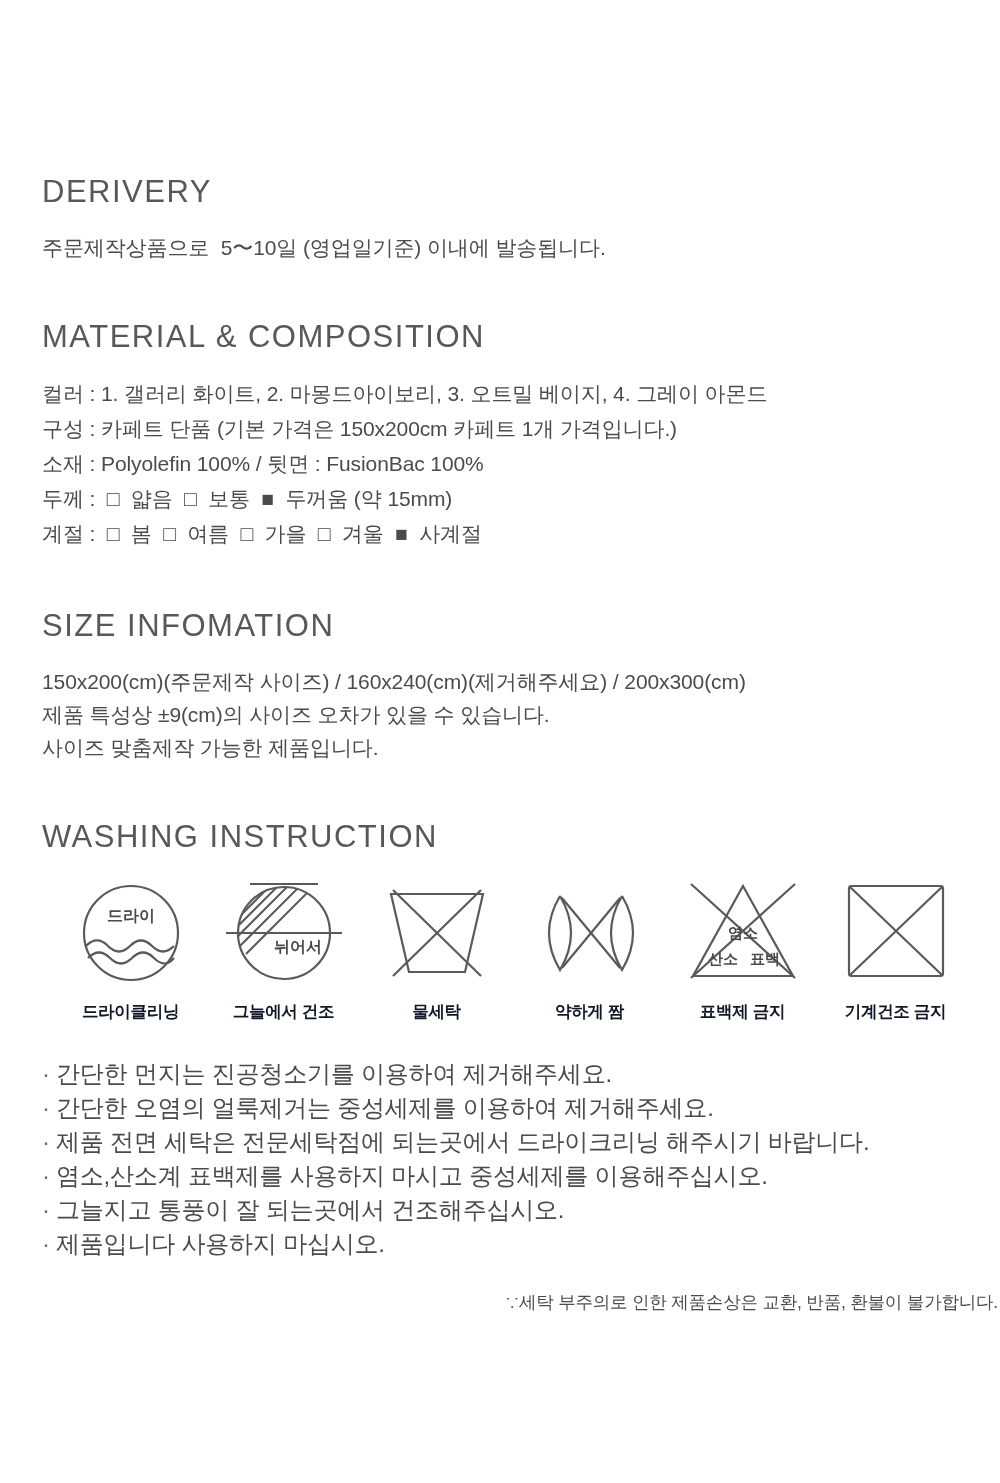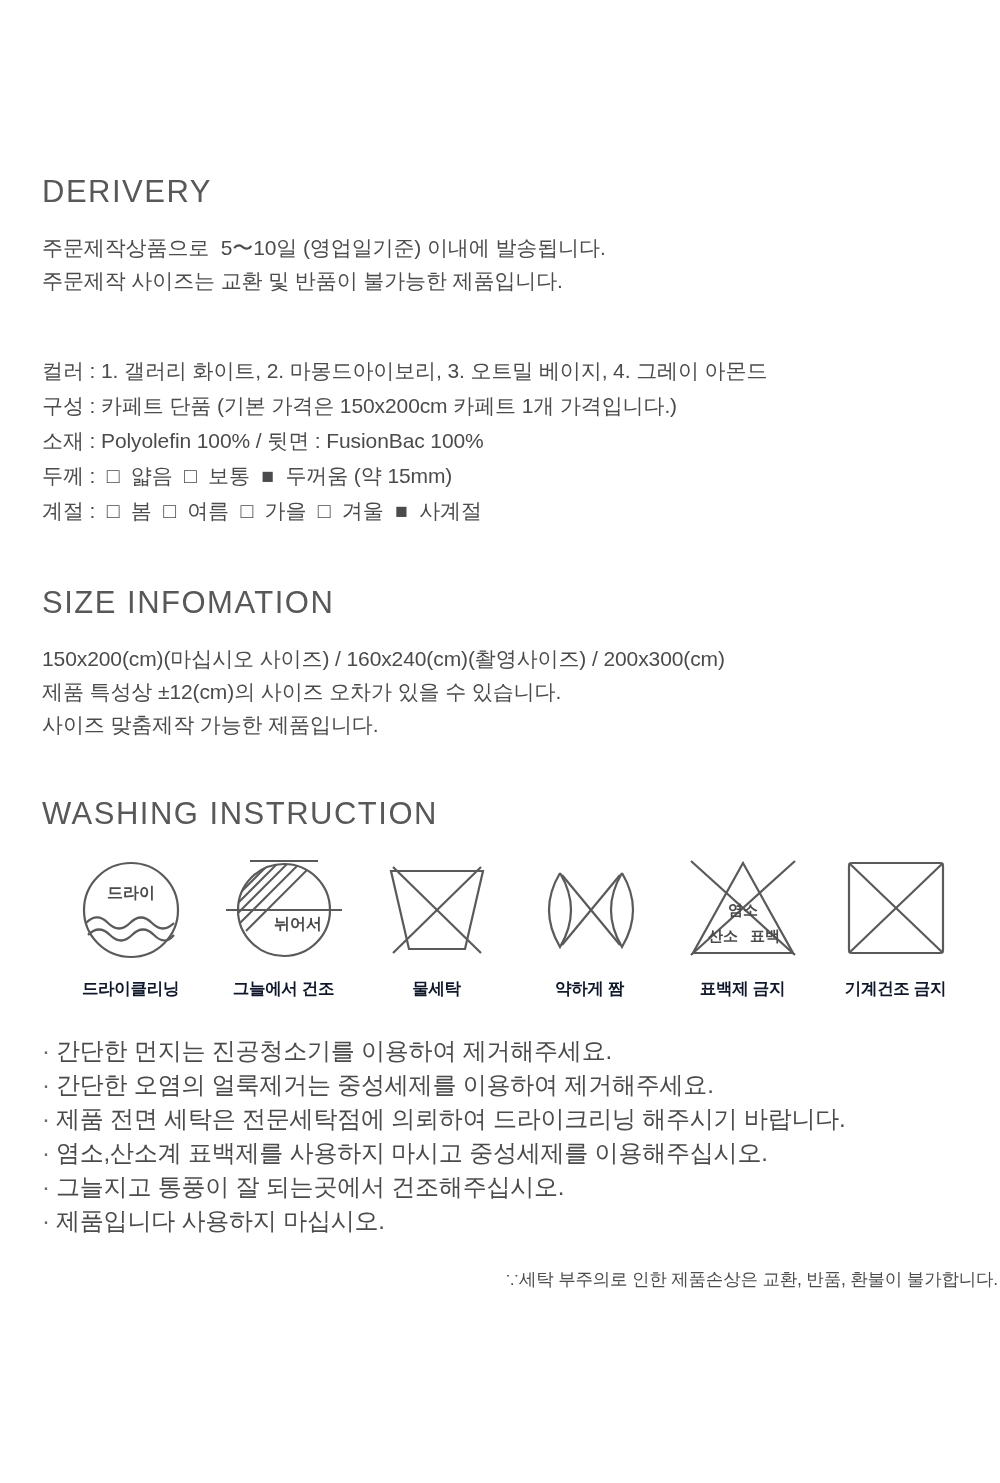--- a/index.html
+++ b/index.html
@@ -110,35 +110,35 @@
   }
 </style>
 </head>
 <body>
 
 <div class="page">
 
   <section class="block" id="delivery-block">
     <h2 class="section-title">DERIVERY</h2>
     <div class="line">주문제작상품으로  5〜10일 (영업일기준) 이내에 발송됩니다.</div>
-    <div class="line">주문제작 사이즈는 교환 및 반품이 불가능한 제품입니다.</div>
   </section>
 
   <section class="block" id="material-block">
+    <h2 class="section-title">MATERIAL  &amp;  COMPOSITION</h2>
     <div class="line">컬러 : 1. 갤러리 화이트, 2. 마몽드아이보리, 3. 오트밀 베이지, 4. 그레이 아몬드</div>
     <div class="line">구성 : 카페트 단품 (기본 가격은 150x200cm 카페트 1개 가격입니다.)</div>
     <div class="line">소재 : Polyolefin 100% / 뒷면 : FusionBac 100%</div>
     <div class="line">두께 :  □  얇음  □  보통  ■  두꺼움 (약 15mm)</div>
     <div class="line">계절 :  □  봄  □  여름  □  가을  □  겨울  ■  사계절</div>
   </section>
 
   <section class="block" id="size-block">
     <h2 class="section-title">SIZE  INFOMATION</h2>
-    <div class="line">150x200(cm)(마십시오 사이즈) / 160x240(cm)(촬영사이즈) / 200x300(cm)</div>
-    <div class="line">제품 특성상 ±12(cm)의 사이즈 오차가 있을 수 있습니다.</div>
+    <div class="line">150x200(cm)(주문제작 사이즈) / 160x240(cm)(제거해주세요) / 200x300(cm)</div>
+    <div class="line">제품 특성상 ±9(cm)의 사이즈 오차가 있을 수 있습니다.</div>
     <div class="line">사이즈 맞춤제작 가능한 제품입니다.</div>
   </section>
 
   <section class="block" id="washing-block">
     <h2 class="section-title">WASHING INSTRUCTION</h2>
 
     <div class="icons-row">
 
       <div class="icon-cell">
         <svg class="icon-art" viewBox="0 0 120 115">
@@ -210,21 +210,21 @@
           <line x1="107" y1="10" x2="13" y2="100" stroke="#5a5a5c" stroke-width="2.2"></line>
         </svg>
         <div class="icon-caption">기계건조 금지</div>
       </div>
 
     </div>
 
     <div class="notes">
       <div class="note"><span class="dot">·</span><span>간단한 먼지는 진공청소기를 이용하여 제거해주세요.</span></div>
       <div class="note"><span class="dot">·</span><span>간단한 오염의 얼룩제거는 중성세제를 이용하여 제거해주세요.</span></div>
-      <div class="note"><span class="dot">·</span><span>제품 전면 세탁은 전문세탁점에 의뢰하여 드라이크리닝 해주시기 바랍니다.</span></div>
+      <div class="note"><span class="dot">·</span><span>제품 전면 세탁은 전문세탁점에 되는곳에서 드라이크리닝 해주시기 바랍니다.</span></div>
       <div class="note"><span class="dot">·</span><span>염소,산소계 표백제를 사용하지 마시고 중성세제를 이용해주십시오.</span></div>
       <div class="note"><span class="dot">·</span><span>그늘지고 통풍이 잘 되는곳에서 건조해주십시오.</span></div>
       <div class="note"><span class="dot">·</span><span>제품입니다 사용하지 마십시오.</span></div>
     </div>
 
     <div class="footnote">
       <span class="mark">∵</span><span>세탁 부주의로 인한 제품손상은 교환, 반품, 환불이 불가합니다.</span>
     </div>
   </section>
 

